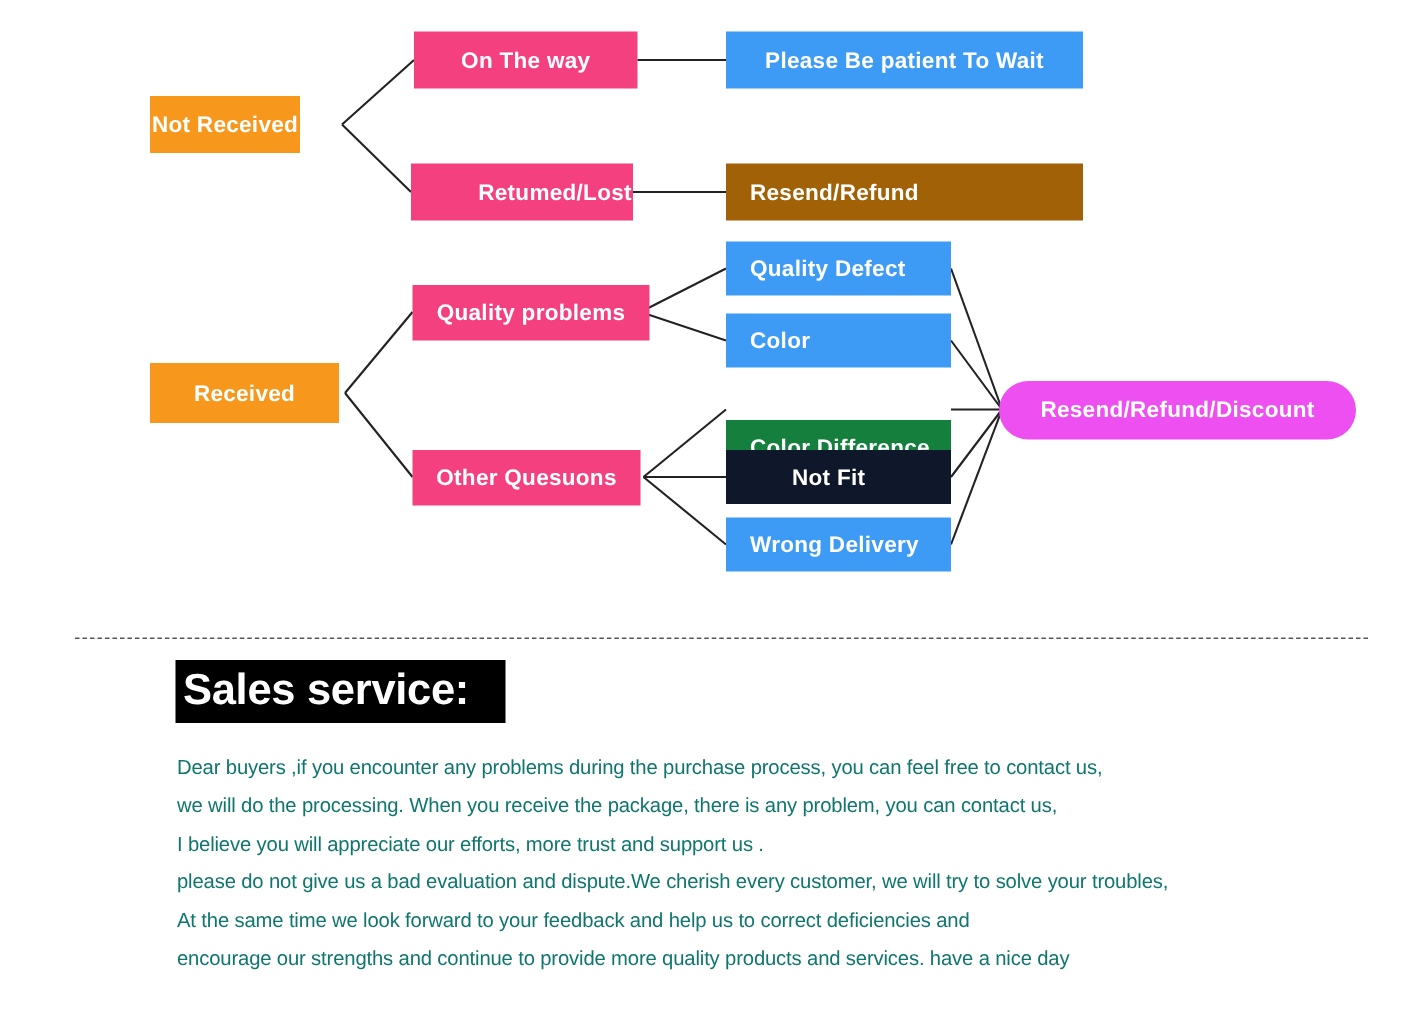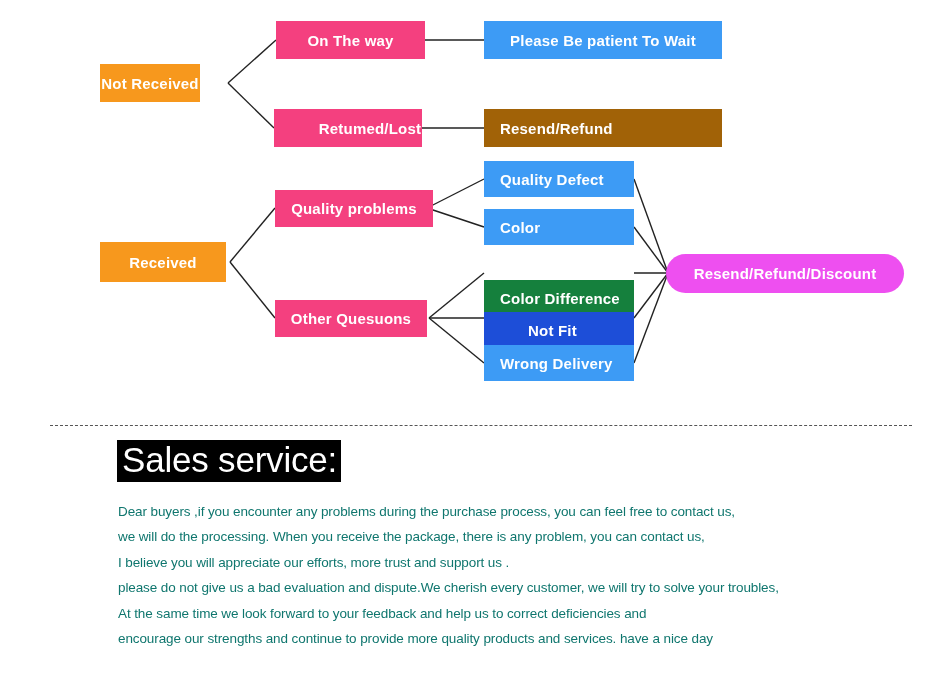--- a/index.html
+++ b/index.html
@@ -57,24 +57,24 @@
     border-top: 1px dashed #555555;
   }
 
   
   #sales-heading {
     position: absolute;
     left: 117px;
     top: 440px;
     background: #000000;
     color: #ffffff;
-    font-size: 35px;
+    font-size: 29px;
     line-height: 38px;
-    padding: 1px 4px 3px 5px;
-    font-weight: normal;
+    padding: 1px 24px 3px 5px;
+    font-weight: bold;
     letter-spacing: -0.2px;
   }
   #sales-body {
     position: absolute;
     left: 118px;
     top: 499px;
     width: 800px;
     font-size: 13.5px;
     line-height: 25.4px;
     color: #0f766e;
@@ -109,21 +109,21 @@
       <div class="node center" style="left: 276px; top: 21px; width: 149px; height: 38px; background: rgb(244, 64, 127); font-size: 15px;">On The way</div>
       <div class="node center" style="left: 274px; top: 109px; width: 148px; height: 38px; background: rgb(244, 64, 127); font-size: 15px; padding-left: 44px;">Retumed/Lost</div>
       <div class="node center" style="left: 484px; top: 21px; width: 238px; height: 38px; background: rgb(61, 155, 245); font-size: 15px;">Please Be patient To Wait</div>
       <div class="node leftpad" style="left: 484px; top: 109px; width: 238px; height: 38px; background: #a16207; font-size: 15px;">Resend/Refund</div>
       <div class="node center" style="left: 100px; top: 242px; width: 126px; height: 40px; background: rgb(247, 152, 29); font-size: 15px;">Received</div>
       <div class="node center" style="left: 275px; top: 190px; width: 158px; height: 37px; background: rgb(244, 64, 127); font-size: 15px;">Quality problems</div>
       <div class="node center" style="left: 275px; top: 300px; width: 152px; height: 37px; background: rgb(244, 64, 127); font-size: 15px;">Other Quesuons</div>
       <div class="node leftpad" style="left: 484px; top: 161px; width: 150px; height: 36px; background: rgb(61, 155, 245); font-size: 15px;">Quality Defect</div>
       <div class="node leftpad" style="left: 484px; top: 209px; width: 150px; height: 36px; background: rgb(61, 155, 245); font-size: 15px;">Color</div>
       <div class="node leftpad" style="left: 484px; top: 255px; width: 150px; height: 36px; background: #15803d; font-size: 15px; margin-top: 25px;">Color Difference</div>
-      <div class="node leftpad" style="left: 484px; top: 312px; width: 150px; height: 36px; background: #1d4ed8; font-size: 15px; padding-left: 44px;">Not Fit</div>
+      <div class="node leftpad" style="left: 484px; top: 300px; width: 150px; height: 36px; background: #0f172a; font-size: 15px; padding-left: 44px;">Not Fit</div>
       <div class="node leftpad" style="left: 484px; top: 345px; width: 150px; height: 36px; background: rgb(61, 155, 245); font-size: 15px;">Wrong Delivery</div>
       <div class="node center" style="left: 666px; top: 254px; width: 238px; height: 39px; background: rgb(238, 79, 240); font-size: 15px; border-radius: 19.5px;">Resend/Refund/Discount</div>
     </div>
 </div>
 
 <div id="divider"></div>
 
 <div id="sales-heading">Sales service:</div>
 
 <div id="sales-body">

